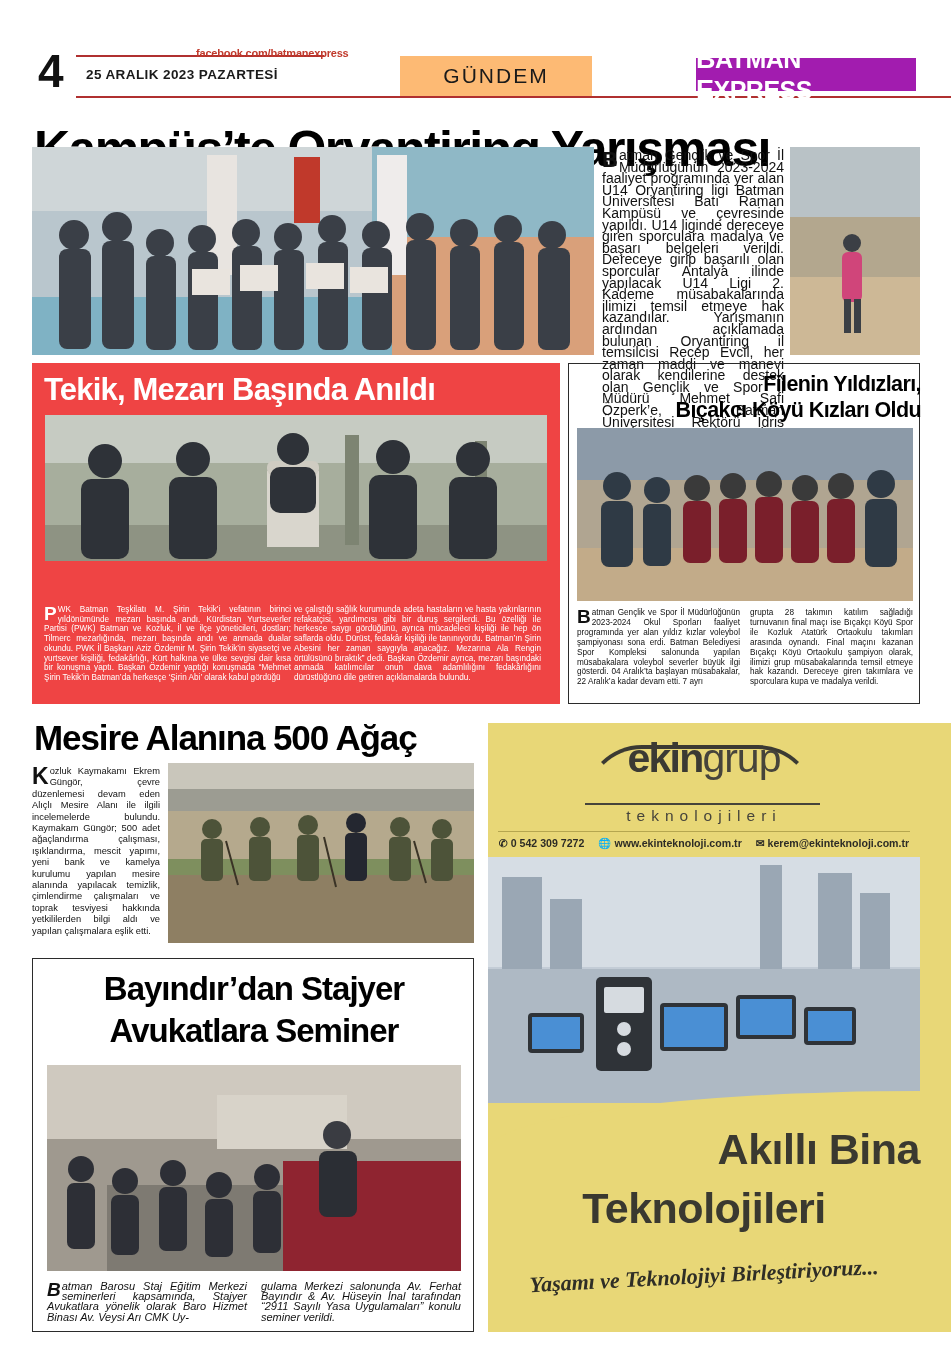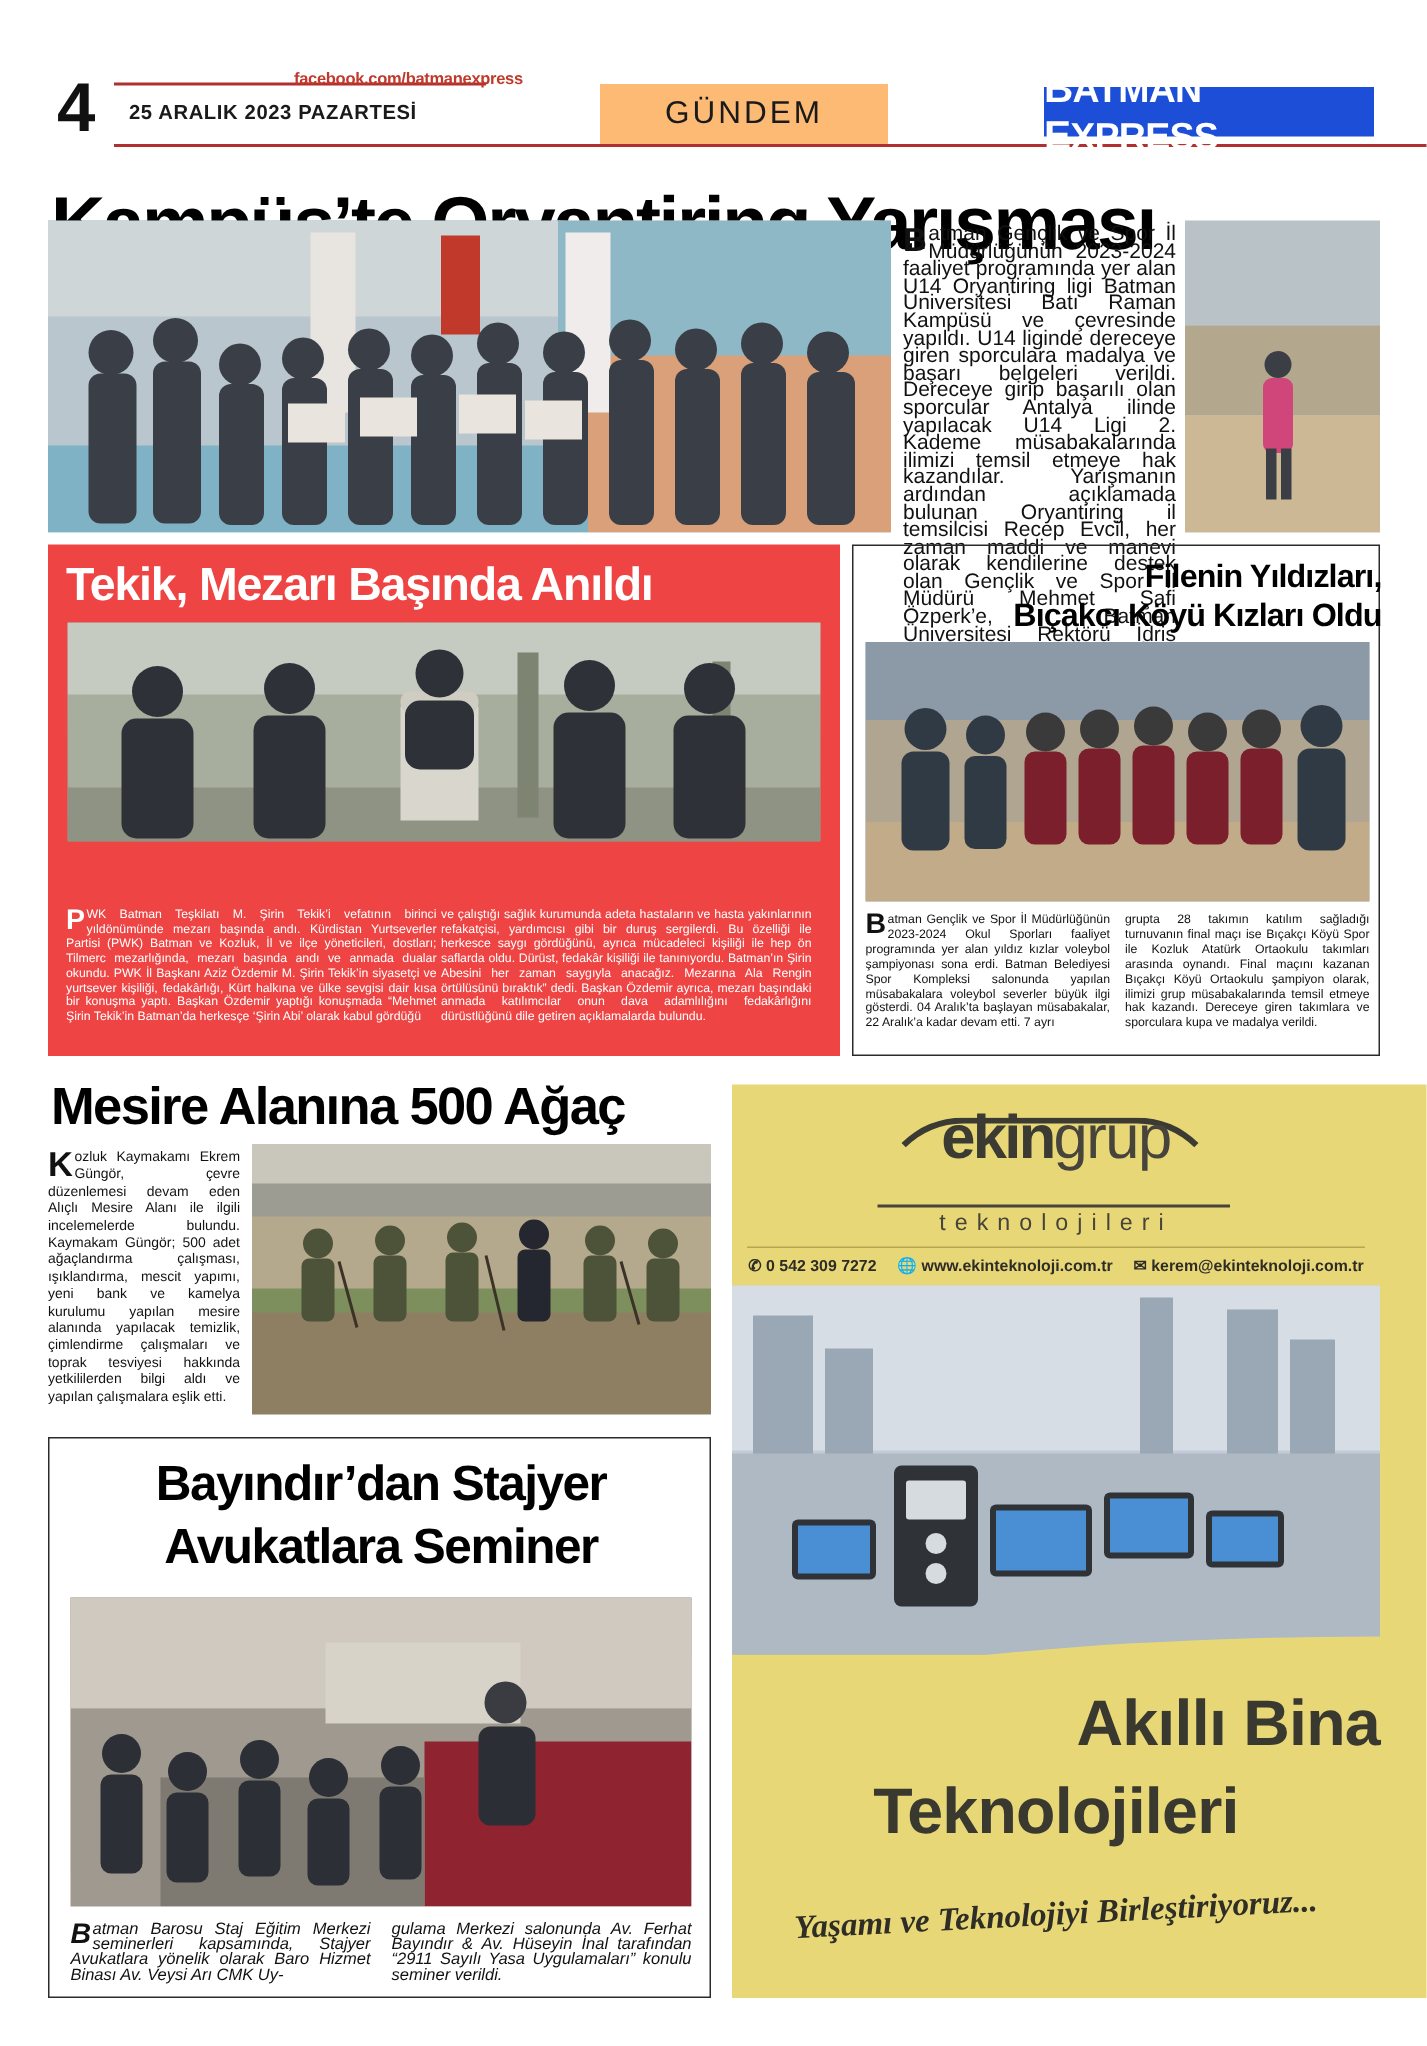--- a/index.html
+++ b/index.html
@@ -38,21 +38,21 @@
   .hdr-section {
     position: absolute; left: 400px; top: 34px; width: 192px; height: 40px;
     background: #fdba74;
     display: flex; align-items: center; justify-content: center;
   }
   .hdr-section span {
     font-size: 21px; font-weight: normal; letter-spacing: 2px; color: #1a1a1a;
   }
   .brand {
     position: absolute; left: 696px; top: 36px; width: 220px; height: 33px;
-    background: #1d4ed8;
+    background: #a21caf;
     display: flex; align-items: center; justify-content: center;
   }
   .brand span {
     color: #fff; font-weight: bold; font-size: 25px;
     letter-spacing: -0.5px; font-variant: small-caps;
     text-transform: uppercase;
   }
   .brand .big { font-size: 27px; }
 
   

